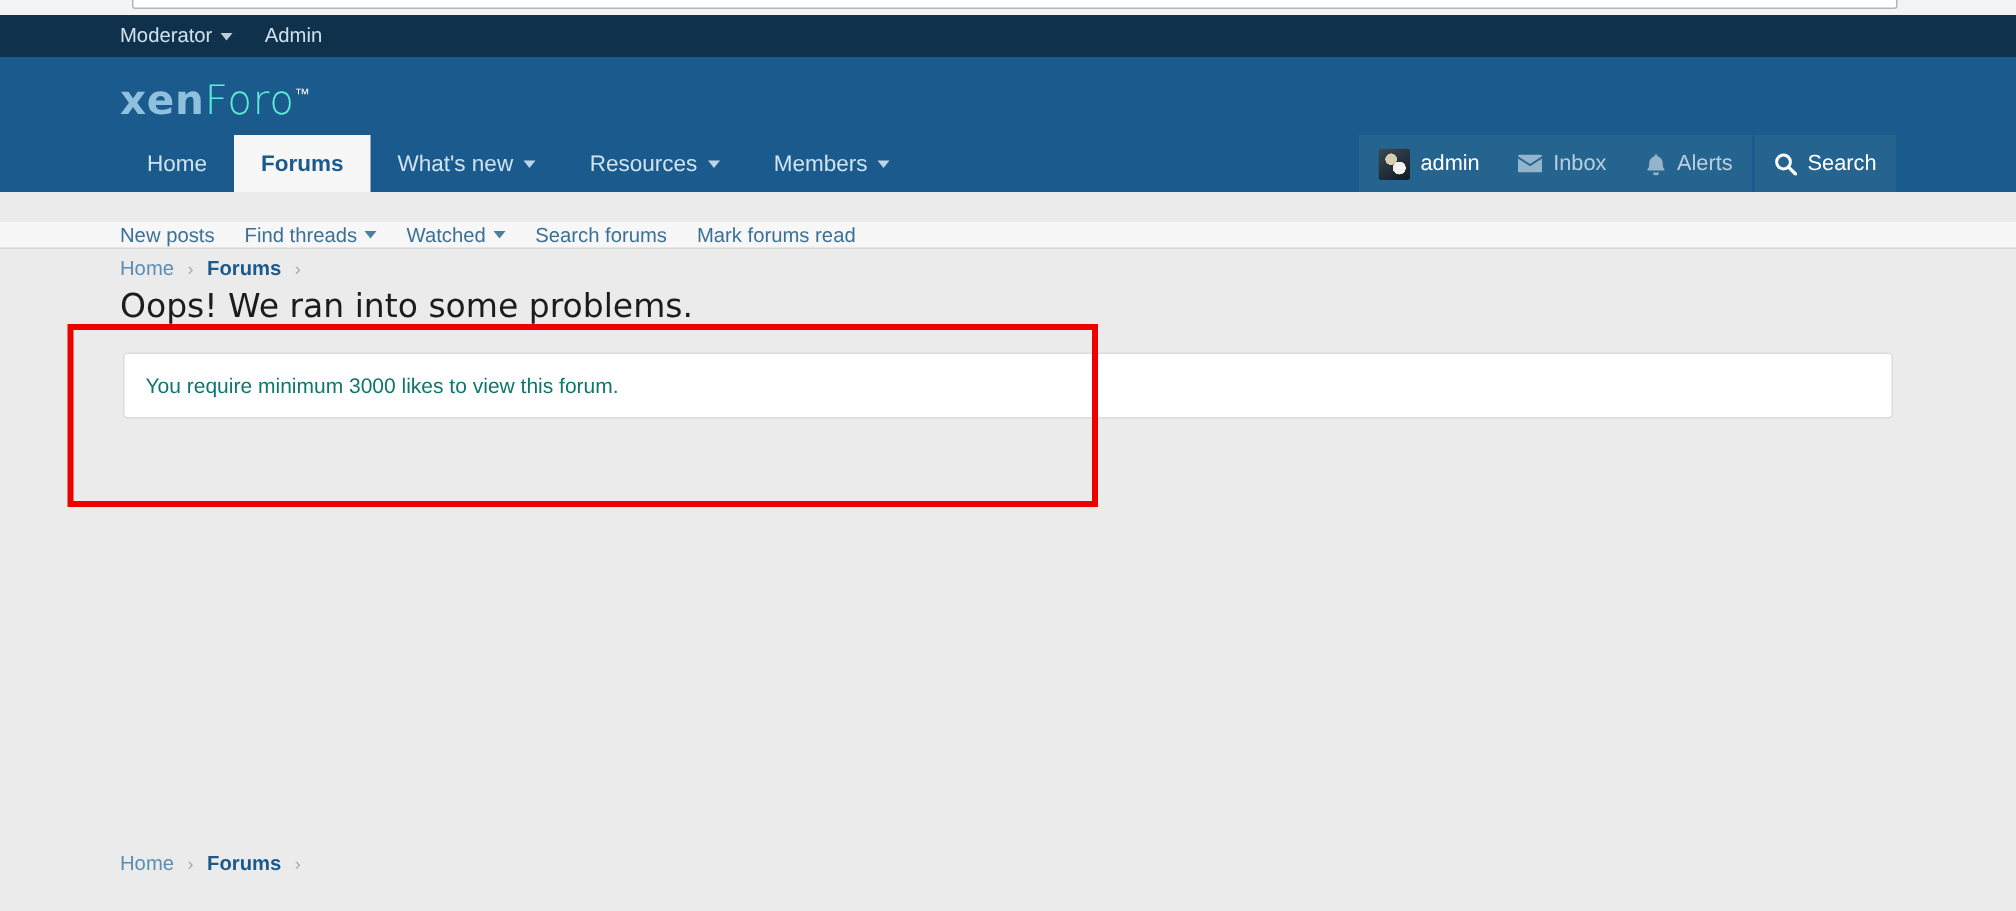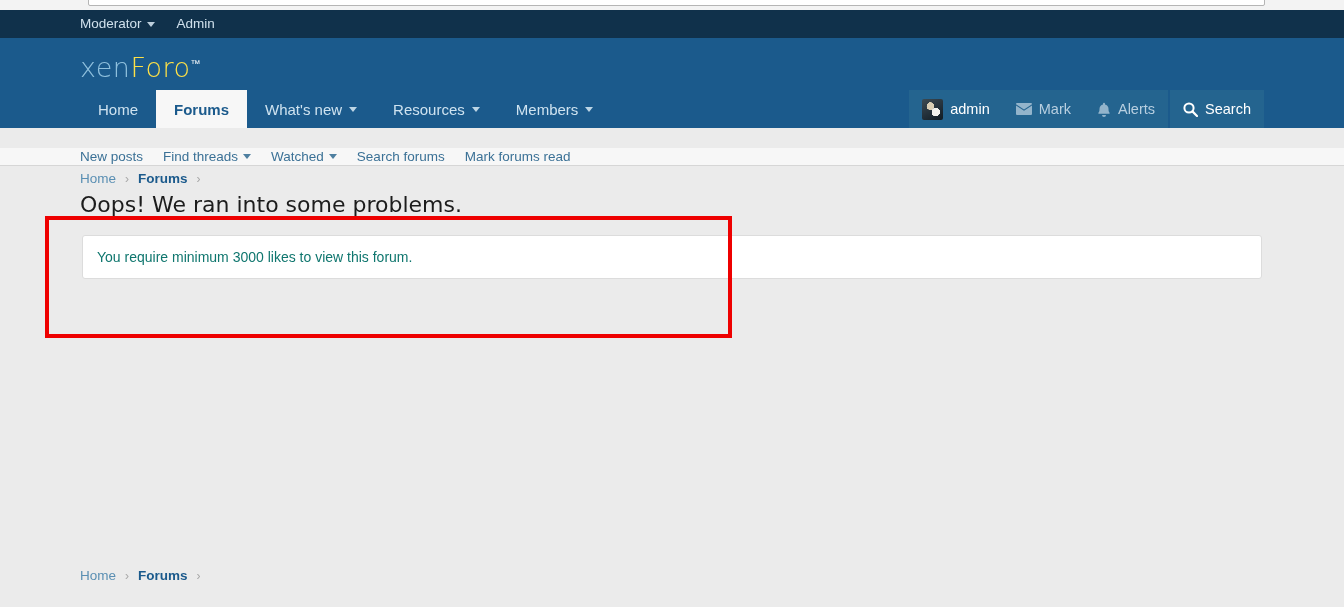--- a/index.html
+++ b/index.html
@@ -57,22 +57,22 @@
     background: #1b5a8c;
   }
   #logo {
     position: absolute; left: 80px; top: 16px;
     font-size: 27px; letter-spacing: .5px;
     font-family: "DejaVu Sans", sans-serif;
     font-weight: 300;
     line-height: 1;
     white-space: nowrap;
   }
-  #logo .xen { color: #8fc0dd; }
-  #logo .foro { color: #fde047; }
+  #logo .xen { color: #8fc0dd; font-weight: bold; }
+  #logo .foro { color: #5eead4; }
   #logo .tm { color: #ffffff; font-size: 10px; vertical-align: super; }
 
   
   #nav-tabs {
     position: absolute; left: 80px; bottom: 0;
     display: flex; align-items: stretch; height: 38px;
   }
   #nav-tabs .tab {
     display: flex; align-items: center; gap: 7px;
     padding: 0 18px;
@@ -226,21 +226,21 @@
       <a class="vm-item user" href="#">
         <span class="avatar"></span>
         <span>admin</span>
       </a>
       <a class="vm-item" href="#">
         <span class="icon">
           <svg width="16" height="12" viewBox="0 0 16 12">
               <path fill="#93b4cb" d="M1 0h14a1 1 0 0 1 1 1v.2L8 6.4.0 1.2V1a1 1 0 0 1 1-1zM0 2.6l8 5.2 8-5.2V11a1 1 0 0 1-1 1H1a1 1 0 0 1-1-1V2.6z"></path>
             </svg>
         </span>
-        <span>Mark</span>
+        <span>Inbox</span>
       </a>
       <a class="vm-item" href="#">
         <span class="icon">
           <svg width="14" height="15" viewBox="0 0 14 15">
               <path fill="#93b4cb" d="M7 15a2 2 0 0 0 2-2H5a2 2 0 0 0 2 2zm5.6-4.2c-.6-.7-1.1-1.3-1.1-4.1 0-2.1-1.5-3.9-3.5-4.3V1.8a1 1 0 1 0-2 0v.6C4 2.8 2.5 4.6 2.5 6.7c0 2.8-.5 3.4-1.1 4.1-.3.3-.1.9.3.9h10.6c.4 0 .6-.6.3-.9z"></path>
             </svg>
         </span>
         <span>Alerts</span>
       </a>
     </div>

